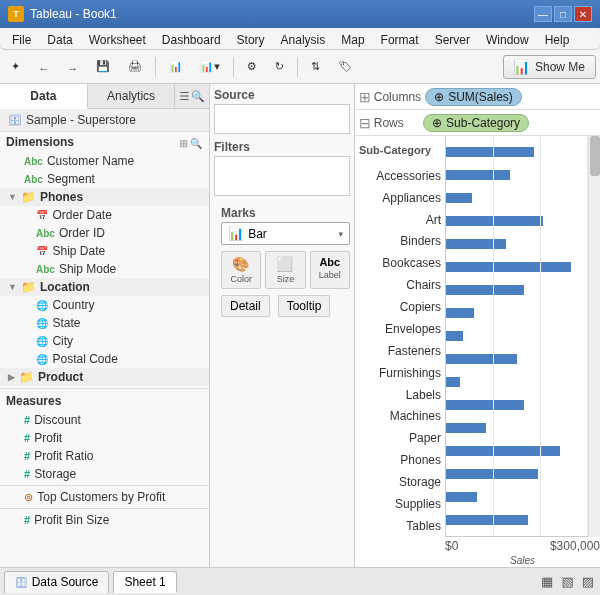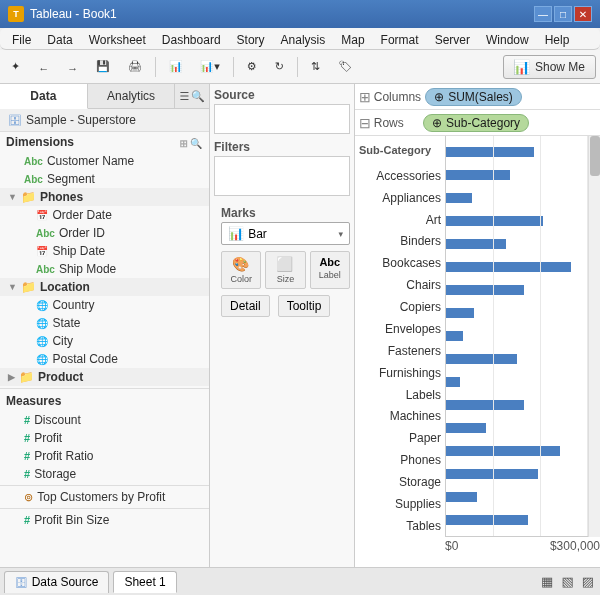--- a/index.html
+++ b/index.html
@@ -749,20 +749,21 @@
               <div class="bar" style="width:58%;"></div>
             </div>
         </div>
       </div>
 
       <div class="x-axis">
         <div class="x-ticks">
           <span>$0</span>
           <span>$300,000</span>
         </div>
+        <div class="x-label">Sales</div>
       </div>
 
       <div class="chart-scrollbar">
         <div class="scrollbar-thumb"></div>
       </div>
     </div>
   </div>
 </div>
 
 <div class="bottom-bar">

